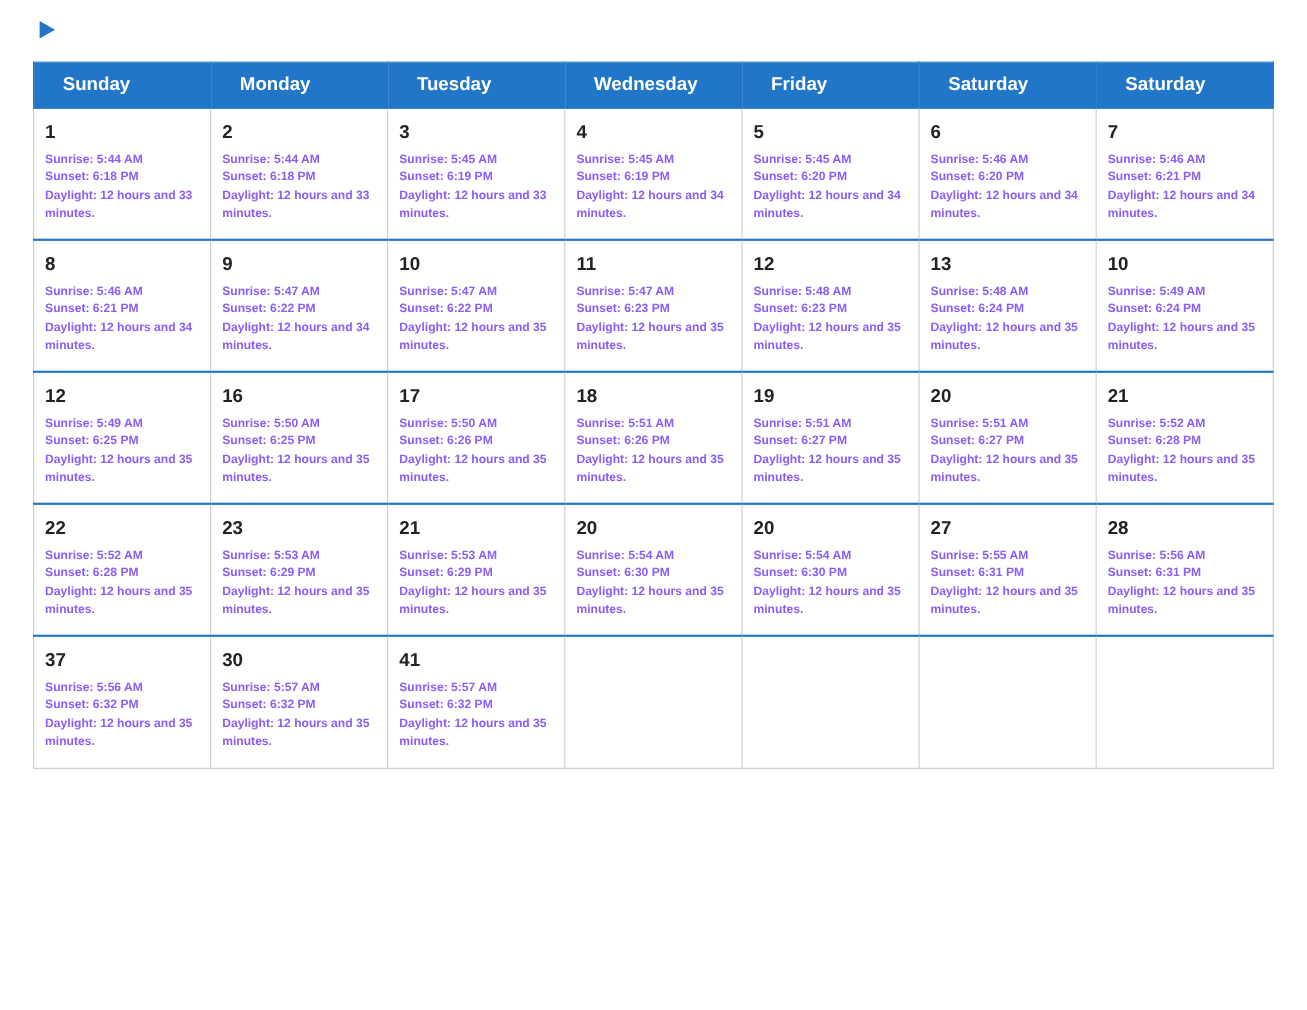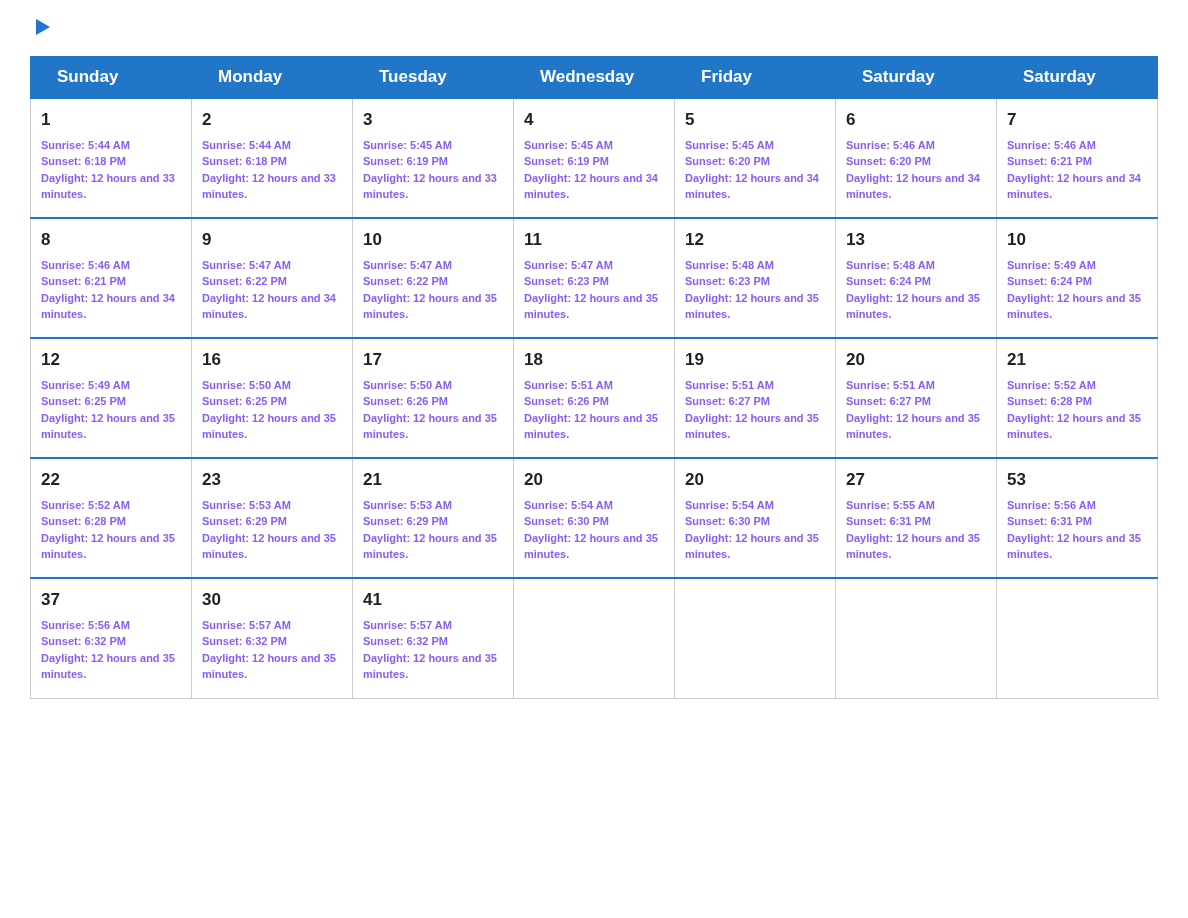--- a/index.html
+++ b/index.html
@@ -230,21 +230,21 @@
       </td>
         <td>
         <div class="day-number">20</div>
         <div class="day-info">Sunrise: 5:54 AM<br>Sunset: 6:30 PM<br>Daylight: 12 hours and 35 minutes.</div>
       </td>
         <td>
         <div class="day-number">27</div>
         <div class="day-info">Sunrise: 5:55 AM<br>Sunset: 6:31 PM<br>Daylight: 12 hours and 35 minutes.</div>
       </td>
         <td>
-        <div class="day-number">53</div>
+        <div class="day-number">28</div>
         <div class="day-info">Sunrise: 5:56 AM<br>Sunset: 6:31 PM<br>Daylight: 12 hours and 35 minutes.</div>
       </td>
       </tr>
       <tr>
         <td>
         <div class="day-number">37</div>
         <div class="day-info">Sunrise: 5:56 AM<br>Sunset: 6:32 PM<br>Daylight: 12 hours and 35 minutes.</div>
       </td>
         <td>
         <div class="day-number">30</div>

